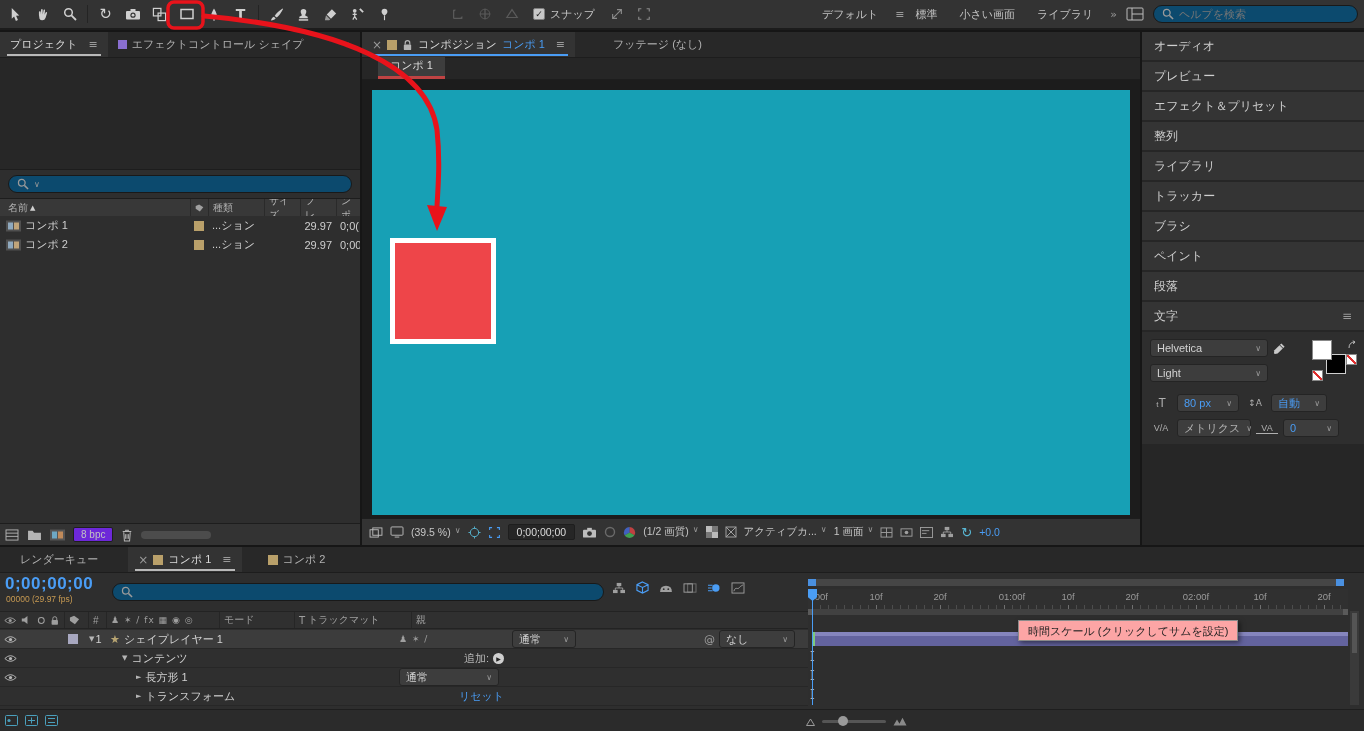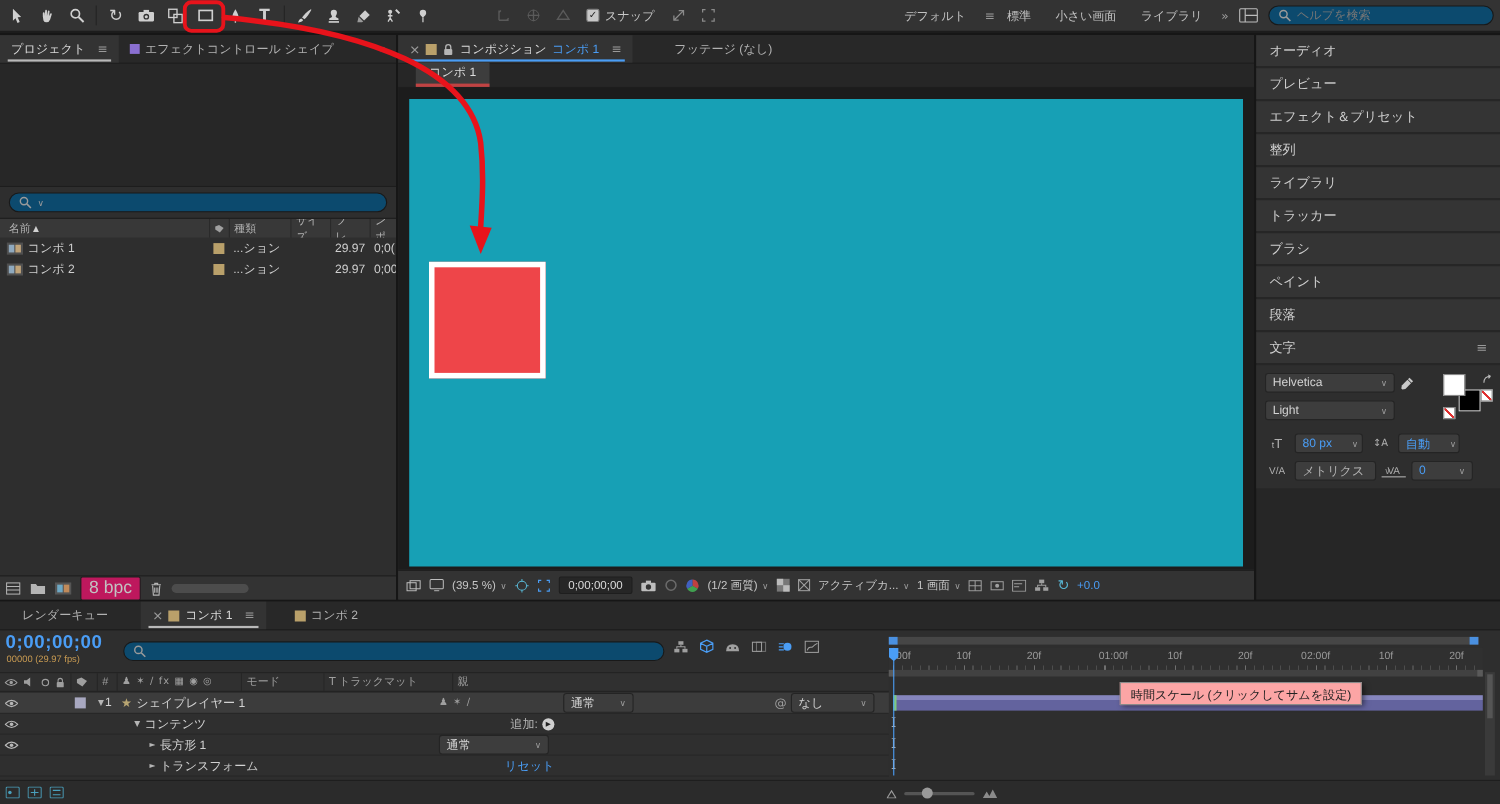--- a/index.html
+++ b/index.html
@@ -28,35 +28,35 @@
   
   .panel{position:absolute;background:#2e2e2e}
   .tabstrip{display:flex;align-items:stretch;height:26px;background:#282828;border-bottom:1px solid #1d1d1d}
   .tab{display:flex;align-items:center;gap:5px;padding:0 10px;color:#b2b2b2;position:relative;white-space:nowrap}
   .tab.on{background:#333;color:#dadada}
   .tab.on.u-gray::after{content:"";position:absolute;left:7px;right:7px;bottom:1px;height:2px;background:#b9b9b9}
   .tab.on.u-blue::after{content:"";position:absolute;left:7px;right:7px;bottom:1px;height:2px;background:#4a9df5}
   .sq{width:10px;height:10px;background:#b9a06a;display:inline-block}
   .sq.purple{width:9px;height:9px;background:#8a6fd1}
   .close{color:#9a9a9a;font-size:12px}
-  .dd{display:inline-flex;align-items:center;justify-content:space-between;gap:18px;background:#3d3d3d;
+  .dd{display:inline-flex;align-items:center;justify-content:space-between;gap:6px;background:#3d3d3d;
     border:1px solid #242424;border-radius:3px;height:18px;padding:0 6px;color:#d2d2d2;white-space:nowrap}
-  .flat{display:inline-flex;align-items:center;gap:4px;color:#c6c6c6;white-space:nowrap}
+  .flat{display:inline-flex;align-items:flex-start;gap:4px;color:#c6c6c6;white-space:nowrap}
   
   #project-panel{left:0;top:32px;width:360px;height:513px}
   .proj-preview{height:112px;background:#272727;border-bottom:1px solid #1d1d1d}
   .proj-search{padding:5px 8px;border-bottom:1px solid #1d1d1d}
   .proj-header{height:17px;background:#383838;display:flex;align-items:center;font-size:10px;color:#b2b2b2}
   .ph{border-left:1px solid #2a2a2a;height:100%;display:flex;align-items:center;padding:0 4px;gap:2px;overflow:hidden}
   .proj-row{height:19px;display:flex;align-items:center;color:#cfcfcf}
   .pc{display:flex;align-items:center;padding:0 4px;gap:4px;overflow:hidden}
   .chip{width:10px;height:10px;display:inline-block}
   #proj-bottom{position:absolute;left:0;bottom:0;width:100%;height:22px;background:#333;border-top:1px solid #1d1d1d;
     display:flex;align-items:center;gap:8px;padding:0 5px}
-  .bpc{background:#be185d;border:1px solid #1e1e1e;border-radius:2px;padding:1px 7px;color:#c2c2c2;font-size:16px}
+  .bpc{background:#6d28d9;border:1px solid #1e1e1e;border-radius:2px;padding:1px 7px;color:#c2c2c2;font-size:10px}
   .scrollpill{width:70px;height:8px;border-radius:4px;background:#4c4c4c}
   
   #comp-panel{left:362px;top:32px;width:778px;height:513px}
   #chip-row{height:22px;background:#262626;border-bottom:1px solid #1d1d1d;display:flex;align-items:flex-end;padding-left:16px}
   .navchip{padding:2px 12px 3px;background:#3d3d3d;border-bottom:3px solid #c04343;color:#ddd}
   #viewport{position:absolute;left:0;top:48px;right:0;bottom:27px;background:#1c1c1c}
   #comp-canvas{position:absolute;left:10px;top:10px;width:758px;height:425px;background:#17a0b5}
   #red-square{position:absolute;left:18px;top:148px;width:106px;height:106px;background:#ee4549;border:5px solid #fff}
   #comp-bar{position:absolute;left:0;bottom:0;width:100%;height:27px;background:#333;border-top:1px solid #1d1d1d;
     display:flex;align-items:center;gap:7px;padding:0 7px;font-size:10.5px;color:#c0c0c0}

